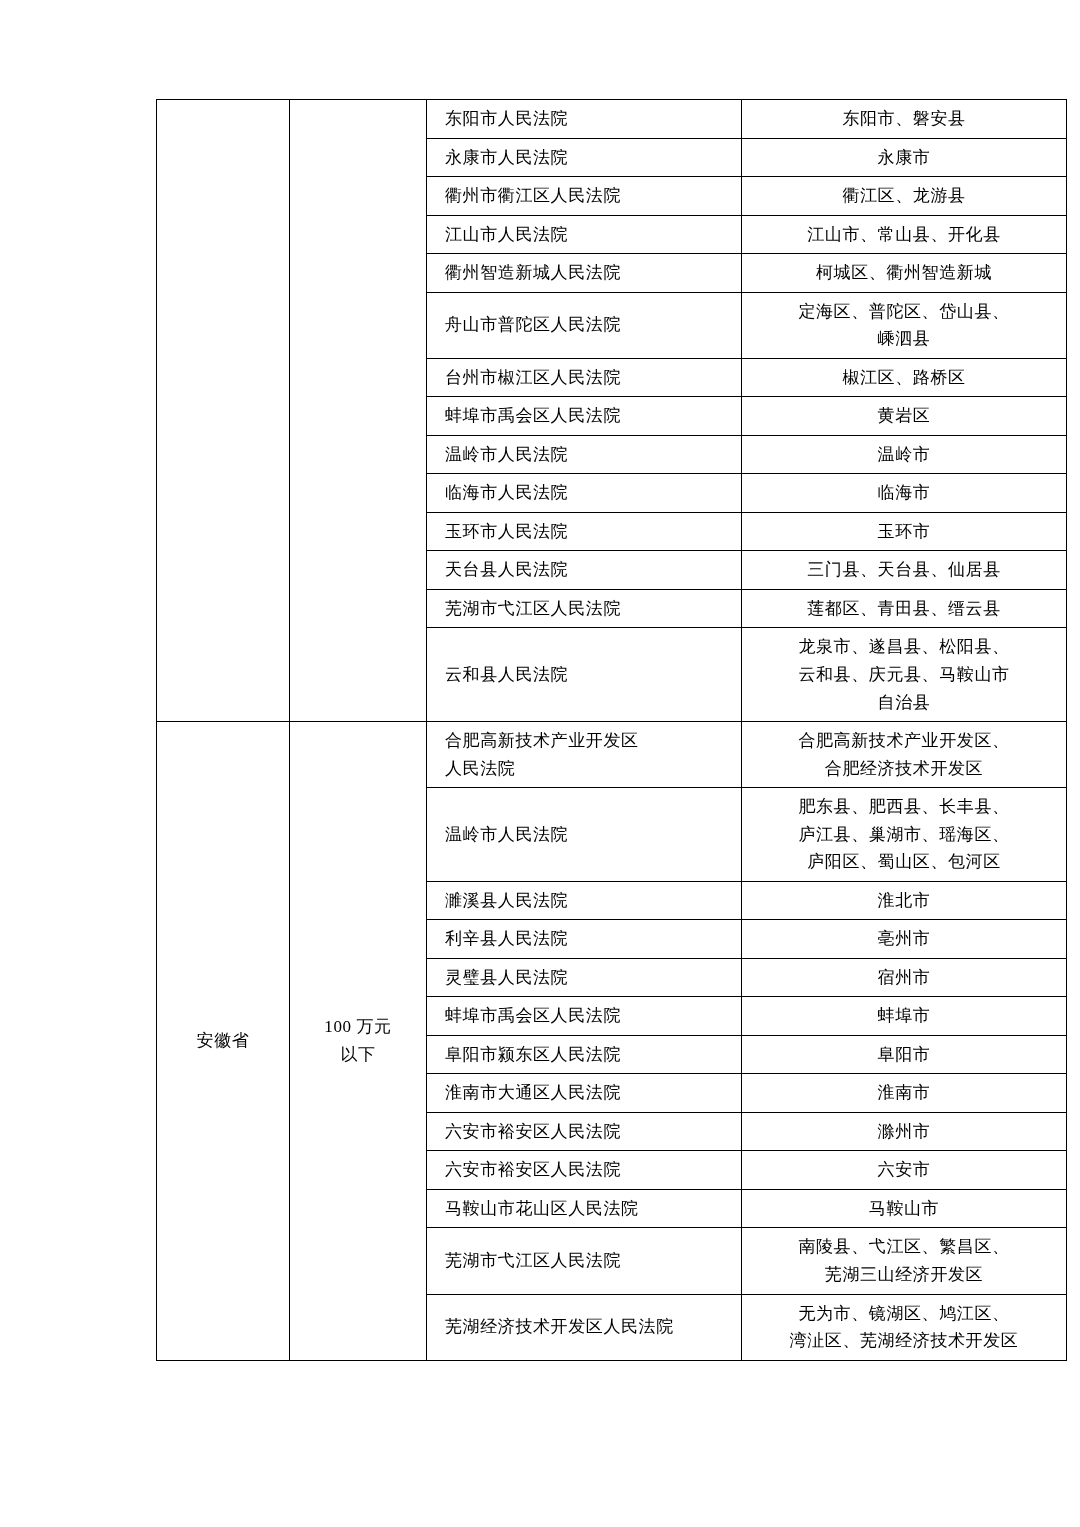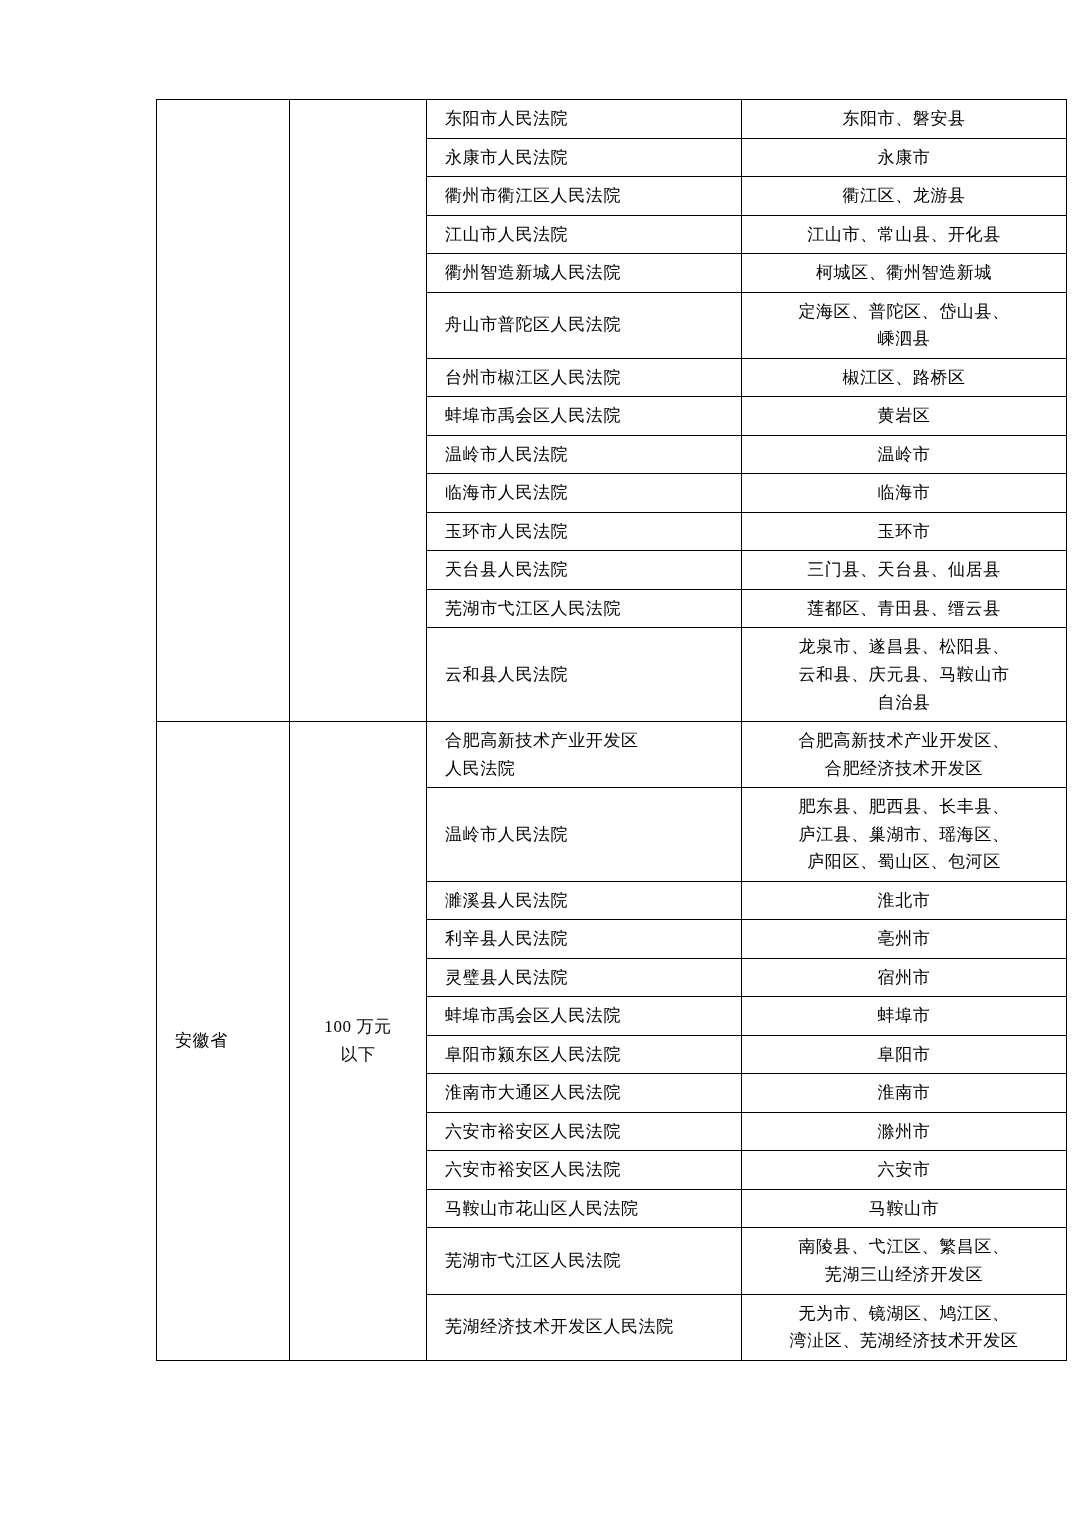--- a/index.html
+++ b/index.html
@@ -34,21 +34,21 @@
     border: 1px solid #000;
     vertical-align: middle;
     padding: 5px 18px;
     font-size: 17px;
     line-height: 1.62;
     letter-spacing: 0.6px;
     font-family: "DejaVu Serif", "Liberation Serif", serif;
   }
   td.col-prov {
     width: 96px;
-    text-align: left;
+    text-align: center;
   }
   td.col-amt {
     width: 100px;
     text-align: center;
   }
   td.col-court {
     width: 278px;
     text-align: left;
   }
   td.col-area {

